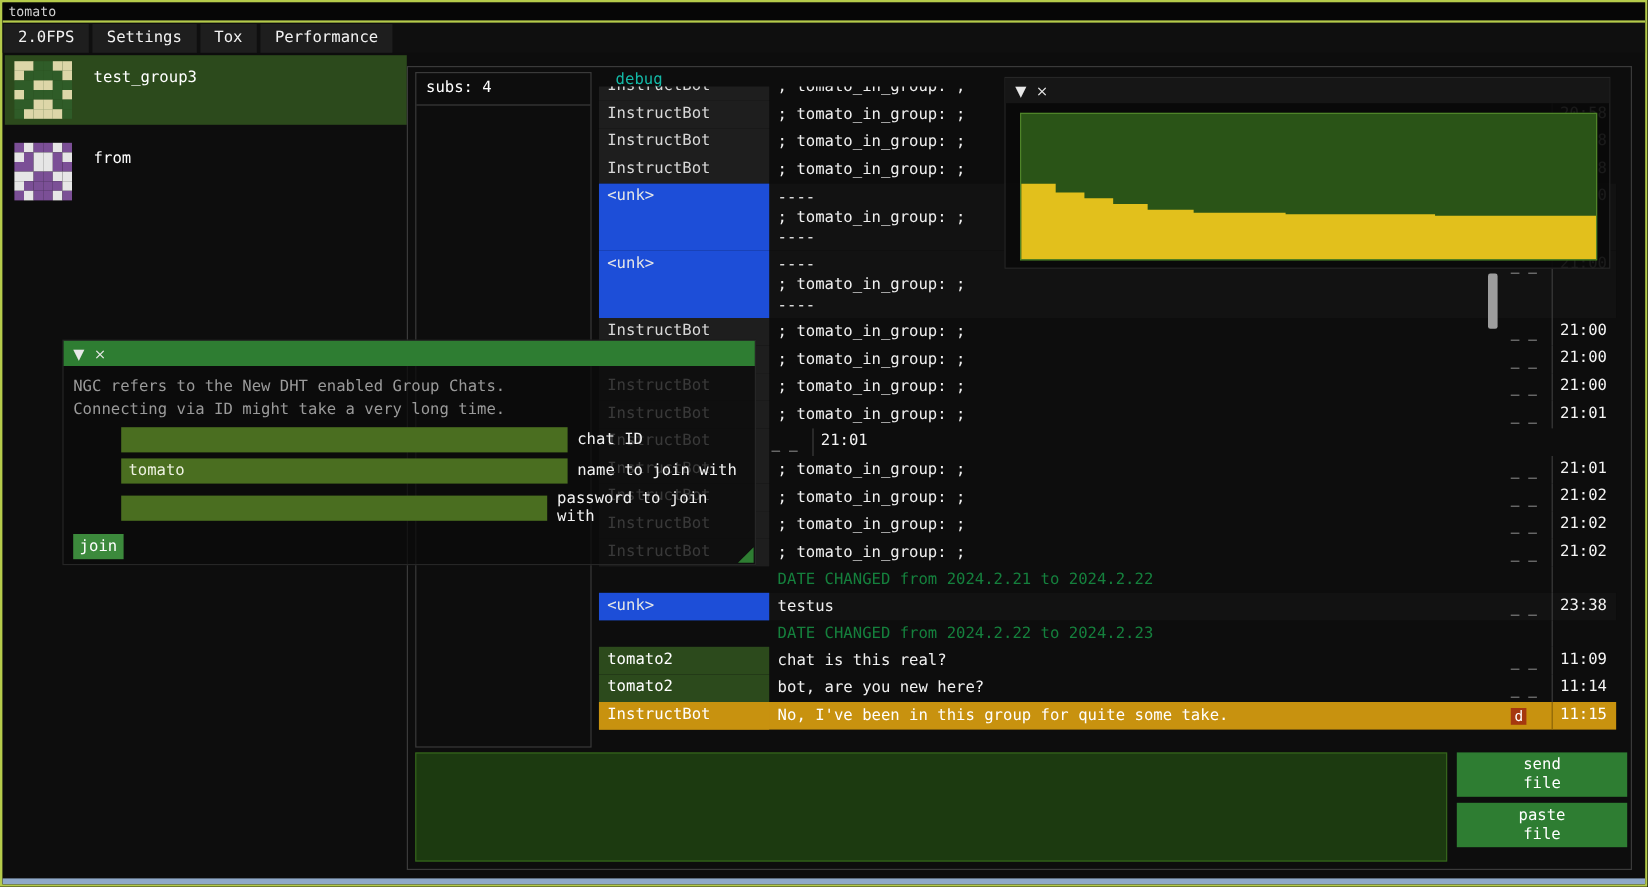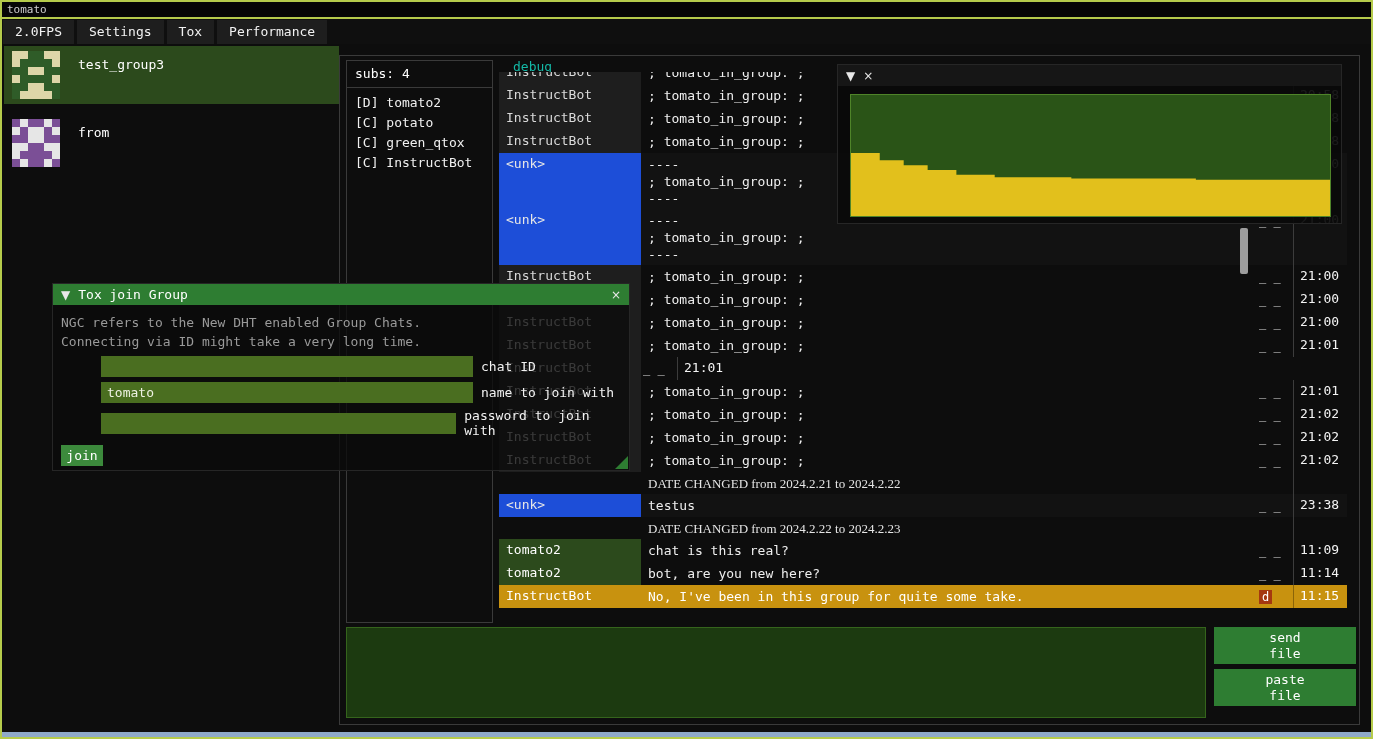--- a/index.html
+++ b/index.html
@@ -48,21 +48,21 @@
   .cell-time { width:54px; border-left:1px solid #3c3c3c; padding:3px 0 0 6px; color:#f4f4f4; }
   .row.unk { background:#121212; }
   .row.unk .cell-name { background:#1d4ed8; color:#e6e6e6; }
   .row.self .cell-name { background:#2c4a1c; color:#ffffff; }
   .row.highlight, .row.highlight .cell-name { background:#c8920f; color:#ffffff; }
   .row.highlight .cell-msg, .row.highlight .cell-time, .row.highlight .cell-flags { color:#ffffff; }
   .row.highlight .cell-time { border-left-color:#8a6408; }
   .flag-d { background:#a5380f; padding:0 3px; }
   .row.date { min-height:22px; }
   .row.date .cell-name { background:transparent; }
-  .row.date .cell-msg { color:#e5e5e5;font-family:Liberation Serif, serif; }
+  .row.date .cell-msg { color:#15803d; }
   .scroll-thumb { position:absolute; left:1238px; top:226px; width:8px; height:46px; background:#9d9d9d; border-radius:2px; z-index:5; cursor:pointer; }
 
   
   .composer-input { position:absolute; left:344px; top:625px; width:860px; height:91px; background:#1c3a10; border:1px solid #35641c; cursor:text; }
   .composer-btn {
     position:absolute; left:1212px; width:142px; height:37px; background:#2e7d32; color:#ffffff;
     border:none; font:inherit; display:flex; align-items:center; justify-content:center;
     text-align:center; white-space:pre-line; line-height:16px; cursor:pointer;
   }
   #send-btn { top:625px; } #paste-btn { top:667px; }
@@ -188,26 +188,20 @@
           <div style="background: rgb(123, 79, 150);"></div>
         </div>
         <div class="group-name">from</div>
       </div>
     </div>
 
   <div class="main-panel"></div>
 
   <div class="members-panel">
     <div class="members-header">subs: 4</div>
-    <div class="member-list">
-        <div class="member">[D] tomato2</div>
-        <div class="member">[C] potato</div>
-        <div class="member">[C] green_qtox</div>
-        <div class="member">[C] InstructBot</div>
-      </div>
   </div>
 
   <div class="chat-header">debug</div>
 
   <div class="messages">
     <div class="msg-inner">
         <div class="row bot">
           <div class="cell-name">InstructBot</div>
           <div class="cell-msg">
             <div class="line">; tomato_in_group: ;</div>
@@ -383,21 +377,20 @@
 
   <div class="composer-input"></div>
   <button class="composer-btn" id="send-btn">send
 file</button>
   <button class="composer-btn" id="paste-btn">paste
 file</button>
 
   <div class="float-win join-win">
     <div class="win-titlebar">
       <span class="collapse">▼</span>
-      <span class="win-title">Tox join Group</span>
       <span class="win-close">×</span>
     </div>
     <div class="join-body">
       <div class="join-info">NGC refers to the New DHT enabled Group Chats.</div>
       <div class="join-info">Connecting via ID might take a very long time.</div>
       <div class="field-row">
         <input class="field-input" type="text" value="" style="">
         <span class="field-label">chat ID</span>
       </div>
       <div class="field-row">

